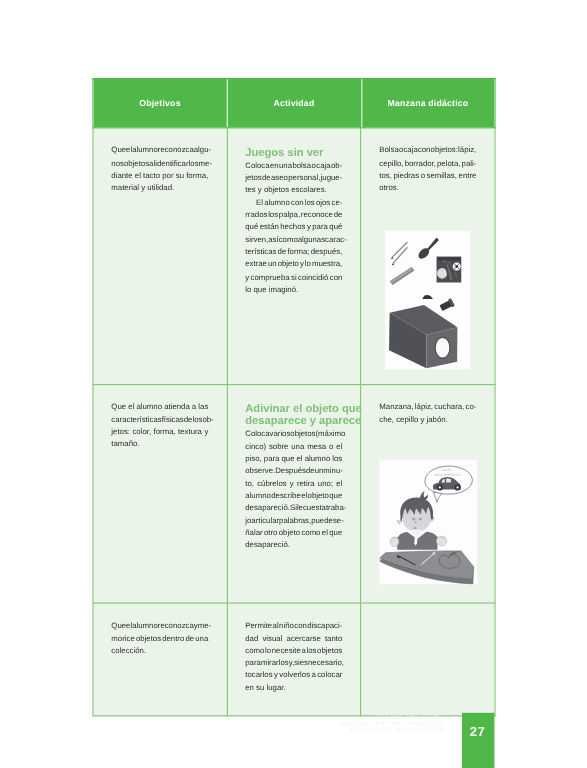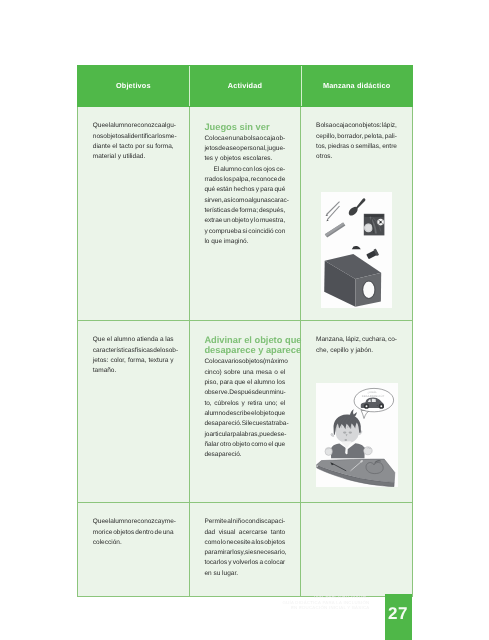--- a/index.html
+++ b/index.html
@@ -23,21 +23,21 @@
   tr.r1{height:206px;margin-top:16px;}
   tr.r2{height:182px;}
   tr.r3{height:77.4px;}
   .ph1wrap{margin-top:24px;}
   .ph2wrap{margin-top:22px;}
 
   .footer{position:absolute;left:0;top:594.3px;width:369.5px;text-align:right;color:#F1F1F1;
        font-size:4.3px;line-height:5.4px;letter-spacing:.3px;text-transform:uppercase;}
   .footer div{white-space:nowrap;}
   .pgnum{position:absolute;left:384.5px;top:593.5px;width:27px;height:46.5px;background:#4FB748;color:#F4FBF2;
-       font-size:17px;font-weight:bold;letter-spacing:.5px;text-align:center;padding-top:10.8px;box-sizing:border-box;}
+       font-size:11px;font-weight:bold;letter-spacing:.5px;text-align:center;padding-top:10.8px;box-sizing:border-box;}
 </style>
 </head>
 <body>
 
 <div class="page">
 
   <table class="tbl">
     <colgroup>
         <col style="width:111.6px">
         <col style="width:111.7px">

